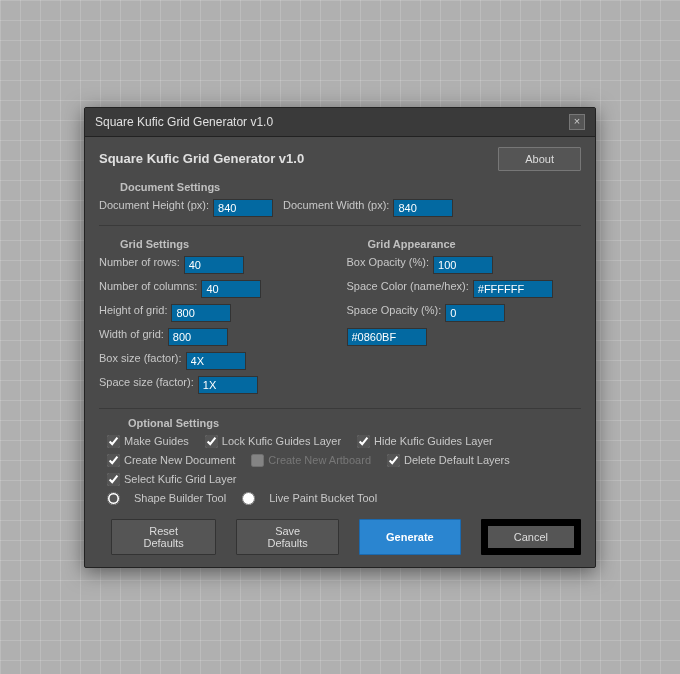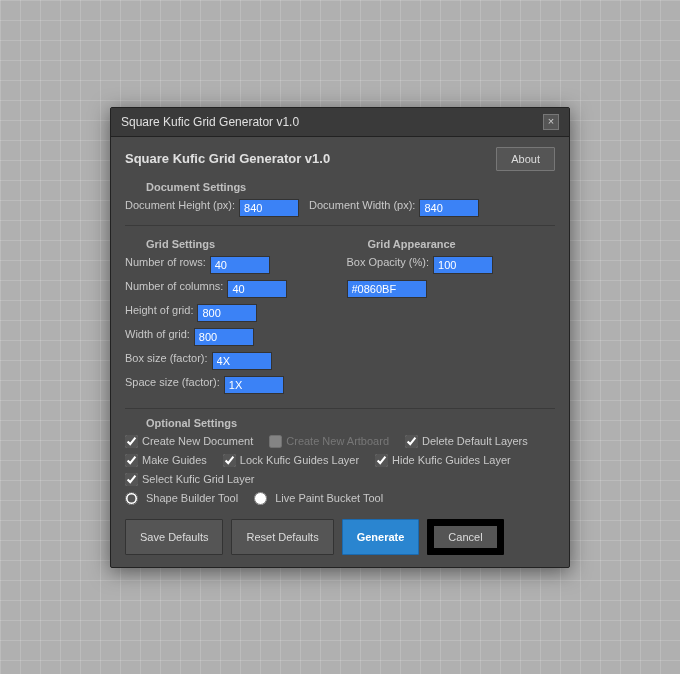--- a/index.html
+++ b/index.html
@@ -20,21 +20,21 @@
       width: 100%;
       height: 100%;
       background-image:
         linear-gradient(rgba(255,255,255,0.15) 1px, transparent 1px),
         linear-gradient(90deg, rgba(255,255,255,0.15) 1px, transparent 1px);
       background-size: 20px 20px;
     }
 
     .window {
       position: relative;
-      width: 460px;
+      width: 512px;
       background: #4a4a4a;
       border: 1px solid #222;
       box-shadow: 0 4px 20px rgba(0,0,0,0.5);
       border-radius: 2px;
       z-index: 10;
     }
 
     .title-bar {
       background: #3a3a3a;
       padding: 6px 10px;
@@ -114,41 +114,42 @@
     }
 
     .field-label {
       color: #c8c8c8;
       font-size: 11px;
       white-space: nowrap;
       margin-right: 4px;
     }
 
     .field-input {
-      background: #3b82f6;
+      background: #0369a1;
       border: 1px solid #333;
       color: #ffffff;
       font-size: 11px;
       padding: 2px 4px;
       width: 60px;
       outline: none;
     }
 
     .field-input.wide {
       width: 80px;
     }
 
     .divider {
       border: none;
       border-top: 1px solid #3a3a3a;
       margin: 8px 0;
     }
 
     .optional-section {
       margin-top: 8px;
+      margin-left: 8px;
     }
 
     .checkbox-row {
       display: flex;
       align-items: center;
       gap: 16px;
       margin-bottom: 6px;
       flex-wrap: wrap;
     }
 
@@ -179,45 +180,46 @@
     .radio-row {
       display: flex;
       align-items: center;
       gap: 16px;
       margin-bottom: 4px;
     }
 
     .radio-item {
       display: flex;
       align-items: center;
-      gap: 8px;
+      gap: 14px;
       color: #c8c8c8;
       font-size: 11px;
     }
 
     .radio-item input[type="radio"] {
       width: 13px;
       height: 13px;
       margin: 0;
       cursor: pointer;
       accent-color: #555;
     }
 
     .button-row {
       display: flex;
       gap: 8px;
       margin-top: 14px;
       justify-content: flex-start;
     }
 
     .btn {
-      padding: 5px 14px;
+      padding: 5px 26px;
       font-size: 11px;
       cursor: pointer;
       border-radius: 1px;
+      margin-left: 12px;
     }
 
     .btn-default {
       background: #555;
       border: 1px solid #333;
       color: #ddd;
     }
 
     .btn-primary {
       background: #2a85d0;
@@ -300,61 +302,69 @@
 
       <div class="col">
         <div class="section-label">Grid Appearance</div>
 
 
         <div class="field-row">
           <span class="field-label">Box Opacity (%):</span>
           <input class="field-input" type="text" value="100" style="">
         </div>
 
-
+        <div class="field-row">
+          <span class="field-label">Space Color (name/hex):</span>
+          <input class="field-input wide" type="text" value="#FFFFFF" style="">
+        </div>
+
+        <div class="field-row">
+          <span class="field-label">Space Opacity (%):</span>
+          <input class="field-input" type="text" value="0" style="">
+        </div>
 
         <div class="field-row">
           <input class="field-input wide" type="text" value="#0860BF" style="">
         </div>
       </div>
 
     </div>
 
     <hr class="divider">
 
     <div class="optional-section">
       <div class="section-label">Optional Settings</div>
+
+      <div class="checkbox-row">
+        <label class="checkbox-item">
+          <input type="checkbox" checked="" style="">
+          <span>Make Guides</span>
+        </label>
+        <label class="checkbox-item">
+          <input type="checkbox" checked="" style="">
+          <span>Lock Kufic Guides Layer</span>
+        </label>
+        <label class="checkbox-item">
+          <input type="checkbox" checked="" style="">
+          <span>Hide Kufic Guides Layer</span>
+        </label>
+      </div>
 
       <div class="checkbox-row">
         <label class="checkbox-item">
           <input type="checkbox" checked="" style="">
           <span>Create New Document</span>
         </label>
         <label class="checkbox-item disabled">
           <input type="checkbox" disabled="" style="">
           <span>Create New Artboard</span>
         </label>
         <label class="checkbox-item">
           <input type="checkbox" checked="" style="">
           <span>Delete Default Layers</span>
-        </label>
-      </div>
-
-      <div class="checkbox-row">
-        <label class="checkbox-item">
-          <input type="checkbox" checked="" style="">
-          <span>Make Guides</span>
-        </label>
-        <label class="checkbox-item">
-          <input type="checkbox" checked="" style="">
-          <span>Lock Kufic Guides Layer</span>
-        </label>
-        <label class="checkbox-item">
-          <input type="checkbox" checked="" style="">
-          <span>Hide Kufic Guides Layer</span>
         </label>
       </div>
 
       <div class="checkbox-row">
         <label class="checkbox-item">
           <input type="checkbox" checked="" style="">
           <span>Select Kufic Grid Layer</span>
         </label>
       </div>
 
@@ -364,20 +374,20 @@
           <span>Shape Builder Tool</span>
         </label>
         <label class="radio-item">
           <input type="radio" name="tool" style="">
           <span>Live Paint Bucket Tool</span>
         </label>
       </div>
     </div>
 
     <div class="button-row">
+      <button class="btn btn-default">Reset Defaults</button>
       <button class="btn btn-default">Save Defaults</button>
-      <button class="btn btn-default">Reset Defaults</button>
       <button class="btn btn-primary">Generate</button>
       <button class="btn btn-cancel">Cancel</button>
     </div>
 
   </div>
 </div>
 
 </body></html>

